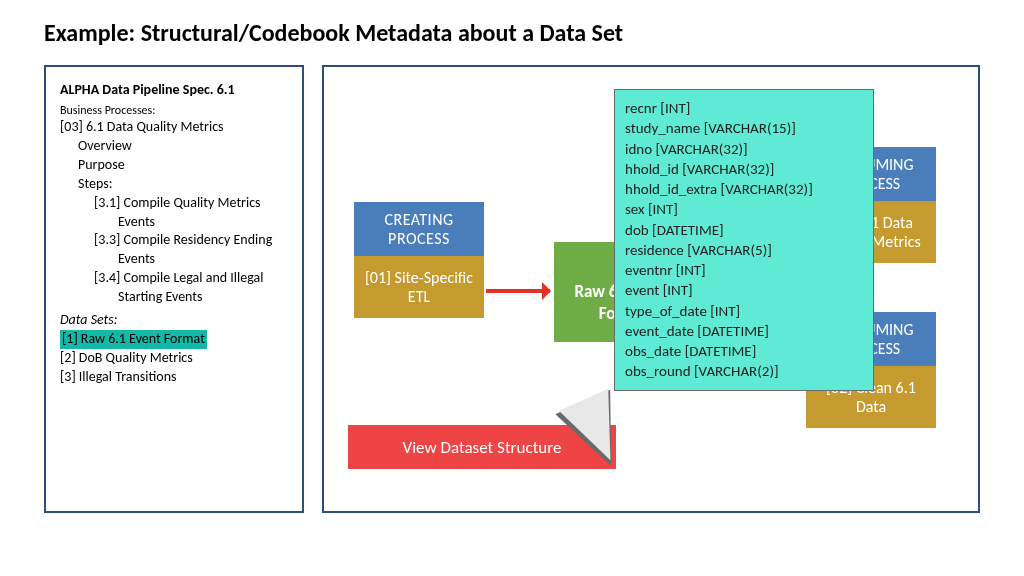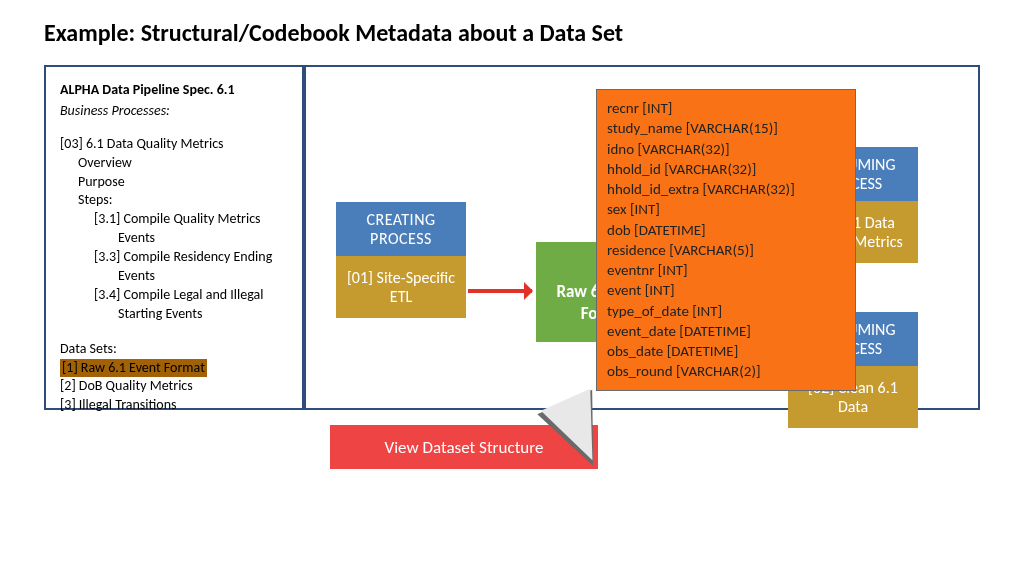--- a/index.html
+++ b/index.html
@@ -1,47 +1,47 @@
 <!DOCTYPE html>
 <html><head>
 <meta charset="utf-8">
 <style>
 html,body{margin:0;padding:0;font-family:Calibri,Arial,sans-serif;background:#fff;color:#000}
 .slide{width:1024px;height:576px;position:relative;box-sizing:border-box;padding:18px 44px}
 .title{font-size:24px;font-weight:700;margin:0 0 18px 0}
-.panels{display:flex;height:345px}
+.panels{display:flex;gap:18px;height:448px}
 .panel{border:2px solid #2e4d7b;box-sizing:border-box}
 .panel.left{width:260px;padding:14px 12px 14px 14px;font-size:14px;line-height:1.35}
 .panel.right{flex:1;position:relative}
 .spec-title{font-weight:700;font-size:14px;margin-bottom:2px}
-.spec-sub{font-style:italic;margin-bottom:14px;font-size:14px}
+.spec-sub{font-size:12px}
 .spec-line{font-size:14px}
 .ind1{padding-left:18px}
 .ind2{padding-left:34px}
 .ind3{padding-left:58px}
-.ds{margin-top:16px}
-.hl{background:#a16207;display:inline-block;padding:0 2px}
+.ds{font-style:italic;margin-top:4px}
+.hl{background:#14b8a6;display:inline-block;padding:0 2px}
 
 .box{position:absolute;box-sizing:border-box;text-align:center;color:#fff;font-size:16px}
 .hdr{background:#4a7ebb;padding:8px 6px}
 .body-y{background:#c59a2f;padding:12px 6px}
 
 .creating{left:30px;top:135px;width:130px}
 .creating .hdr{letter-spacing:0.5px}
 .dataset{left:230px;top:175px;width:140px;height:100px;background:#6fac46;color:#fff;font-weight:700;font-size:17px;display:flex;align-items:center;justify-content:center;line-height:1.3}
 .cons1{left:482px;top:80px;width:130px}
 .cons2{left:482px;top:245px;width:130px}
 
 .arrow{position:absolute;height:4px;background:#e23127}
 .arrow::after{content:"";position:absolute;right:-1px;top:-7px;border:9px solid transparent;border-left-color:#e23127;border-right:0}
 .a1{left:162px;top:222px;width:64px}
 
 .viewbtn{position:absolute;left:24px;top:358px;width:268px;height:44px;background:#ef4444;color:#fff;font-size:17px;display:flex;align-items:center;justify-content:center}
 
-.callout{position:absolute;left:290px;top:22px;width:260px;background:#f97316;border:1.5px solid #6a6a6a;padding:8px 10px;font-size:15px;line-height:1.35;color:#222;box-sizing:border-box}
+.callout{position:absolute;left:290px;top:22px;width:260px;background:#5eead4;border:1.5px solid #6a6a6a;padding:8px 10px;font-size:15px;line-height:1.35;color:#222;box-sizing:border-box}
 .pointer{position:absolute;left:243px;top:370px;width:0;height:0}
 .pointer::before{content:"";position:absolute;border-left:30px solid transparent;border-right:30px solid transparent;border-top:70px solid #6a6a6a;transform:rotate(-24deg);left:0;top:-38px}
 .pointer::after{content:"";position:absolute;border-left:27px solid transparent;border-right:27px solid transparent;border-top:66px solid #e8e8e8;transform:rotate(-24deg);left:3px;top:-40px}
 </style>
 </head>
 <body>
 
 <div class="slide">
   <h1 class="title">Example: Structural/Codebook Metadata about a Data Set</h1>
 

